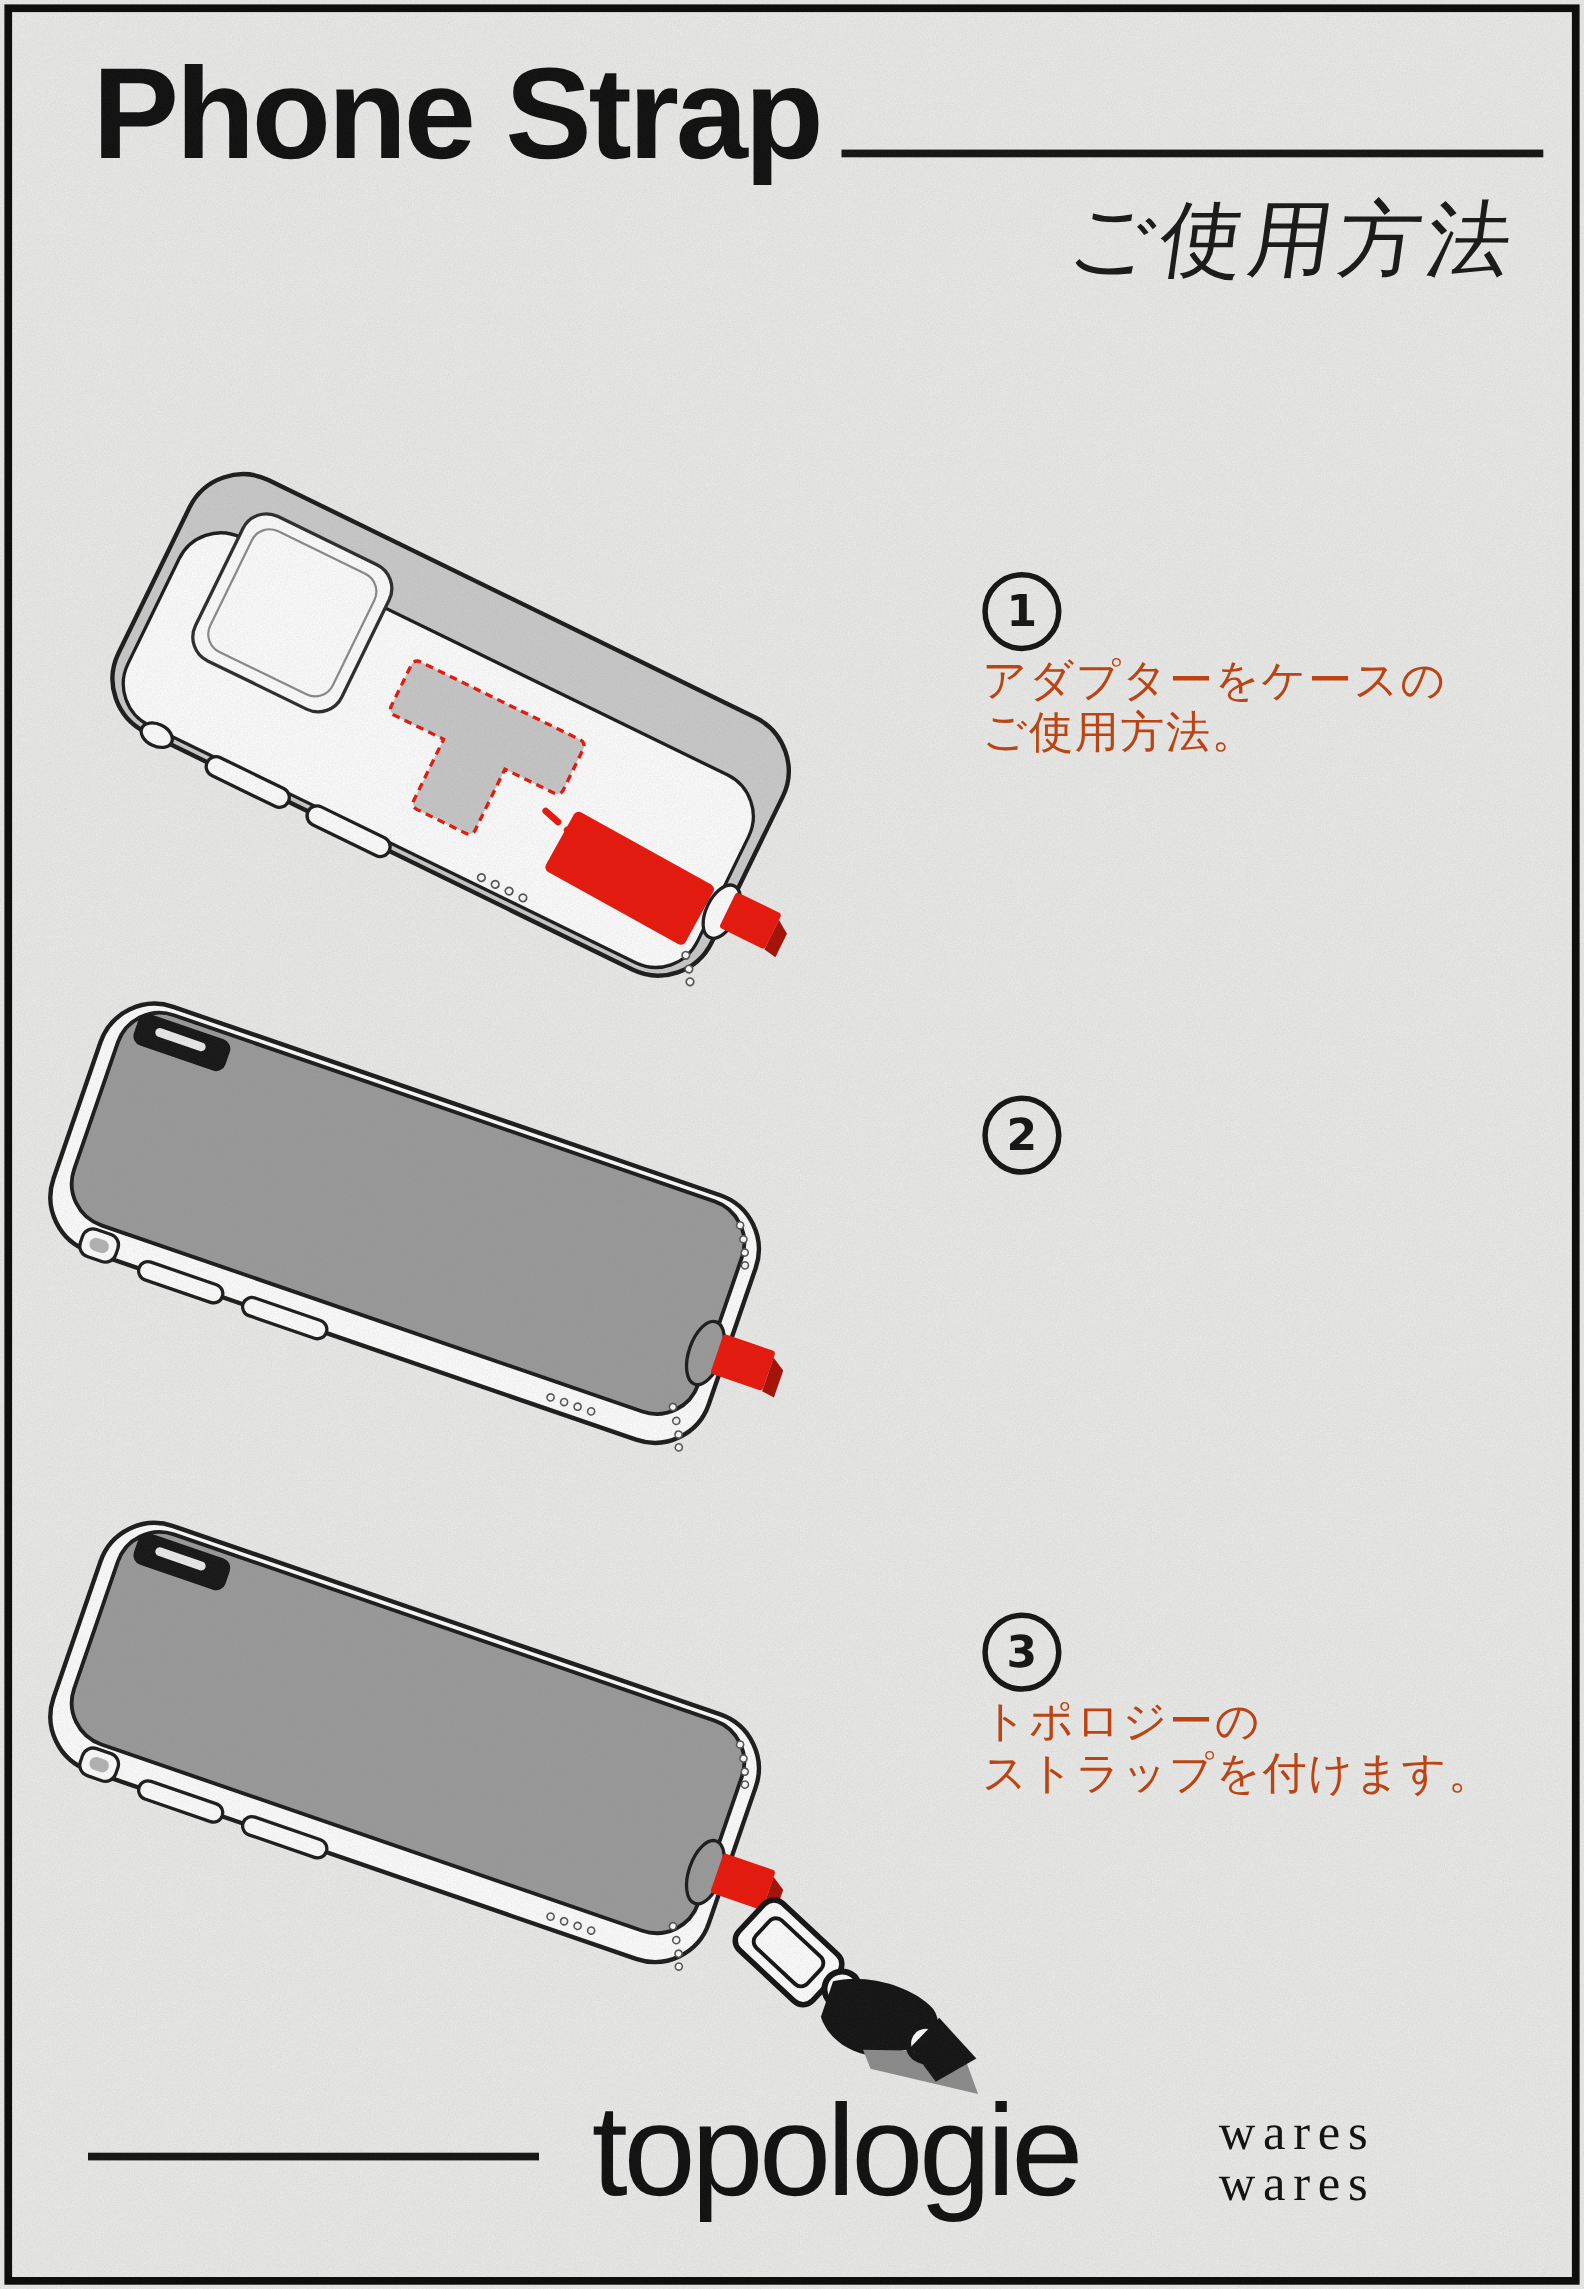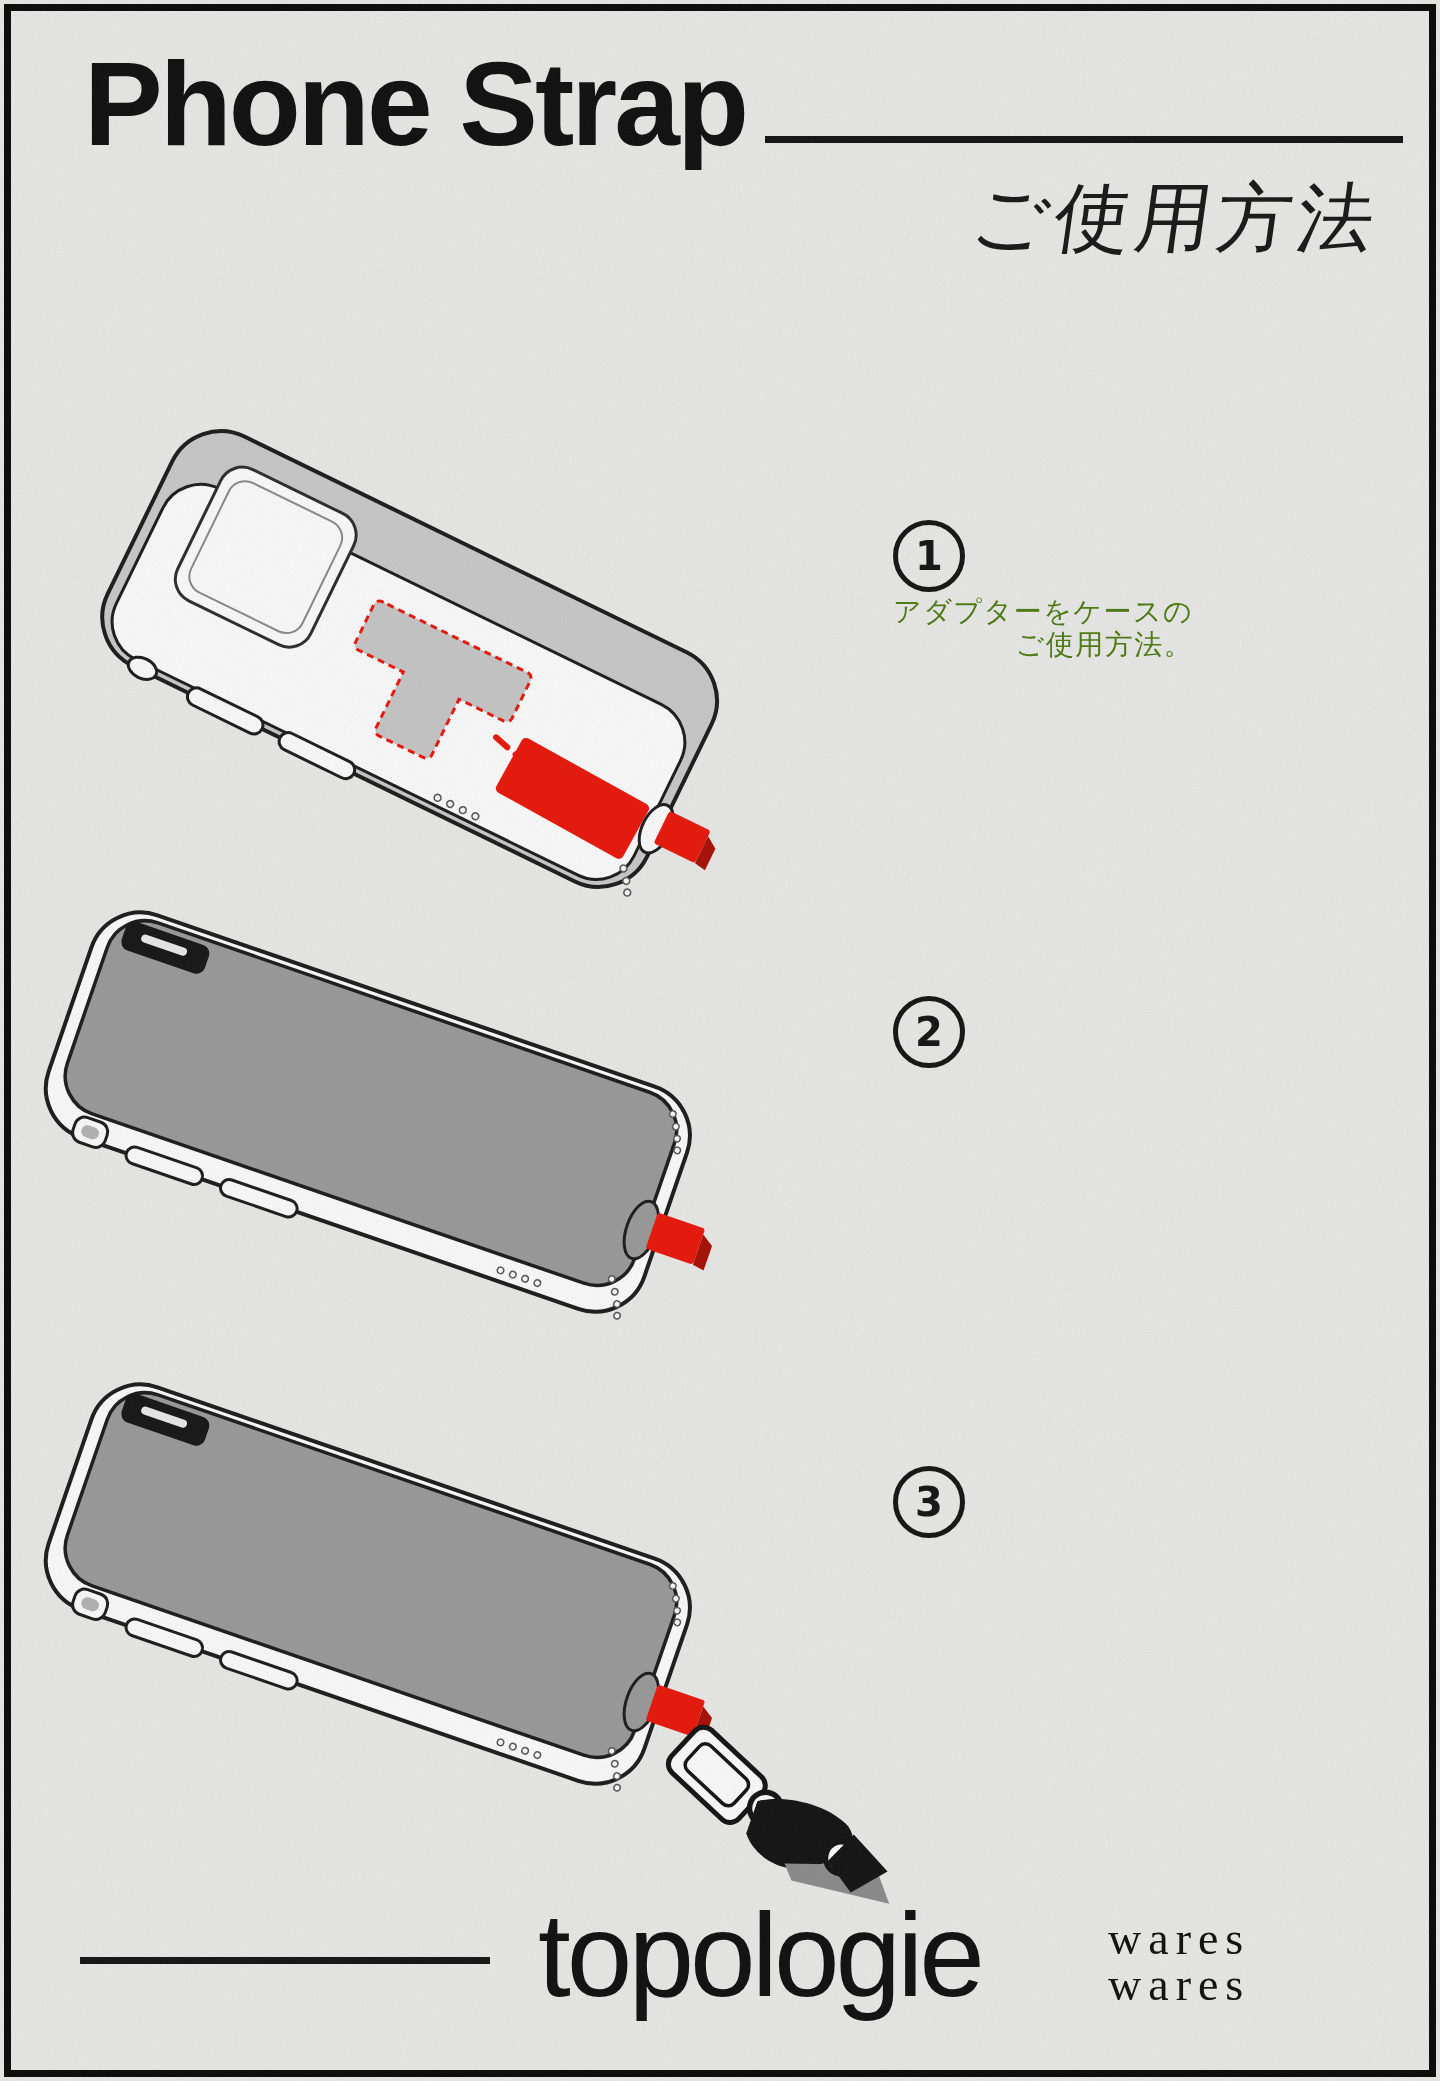--- a/index.html
+++ b/index.html
@@ -41,24 +41,23 @@
   .step{position:absolute;left:893px;}
   .step-circle{
     width:62px;height:62px;border:5px solid #121212;
     border-radius:50%;display:flex;align-items:center;justify-content:center;
     font-size:40px;font-weight:bold;color:#121212;
     font-family:"DejaVu Sans",sans-serif;
     background:transparent;
   }
   .step-text{
     position:absolute;left:893px;
-    font-size:28px;line-height:1.17;letter-spacing:1.5px;
-    color:#4d7c0f;white-space:nowrap;
+    font-size:40px;line-height:1.17;letter-spacing:1.5px;
+    color:#c2410c;white-space:nowrap;
     font-family:"DejaVu Sans",sans-serif;
-    text-align:right;
   }
   .illus{position:absolute;}
   .footer-rule{
     position:absolute;left:80px;top:1957px;
     width:410px;height:7px;background:#121212;
   }
   .brand{
     position:absolute;left:538px;top:1902px;
     font-size:118px;font-weight:normal;letter-spacing:-4px;
     line-height:0.9;color:#0d0d0d;white-space:nowrap;
@@ -98,20 +97,24 @@
     <div>アダプターをケースの</div>
     <div>ご使用方法。</div>
   </div>
 
   <div class="step" style="top:996px">
     <div class="step-circle">2</div>
   </div>
 
   <div class="step" style="top:1466px">
     <div class="step-circle">3</div>
+  </div>
+  <div class="step-text" style="top:1542px">
+    <div>トポロジーの</div>
+    <div>ストラップを付けます。</div>
   </div>
 
   <svg class="illus" style="left:70px;top:400px" width="700" height="520" viewBox="0 0 700 520" role="img" aria-label="Phone case back with T-shaped adapter and red dashed arrow showing insertion into the charger opening">
     <g transform="translate(70,0) rotate(26 0 127.5)">
 
       <rect x="0" y="0" width="600" height="255" rx="54" fill="var(--rim-gray,#cbcbcb)" stroke="#1a1a1a" stroke-width="4"></rect>
 
       <rect x="12" y="58" width="576" height="190" rx="42" fill="#ffffff" stroke="#1a1a1a" stroke-width="3"></rect>
 
       <g>

